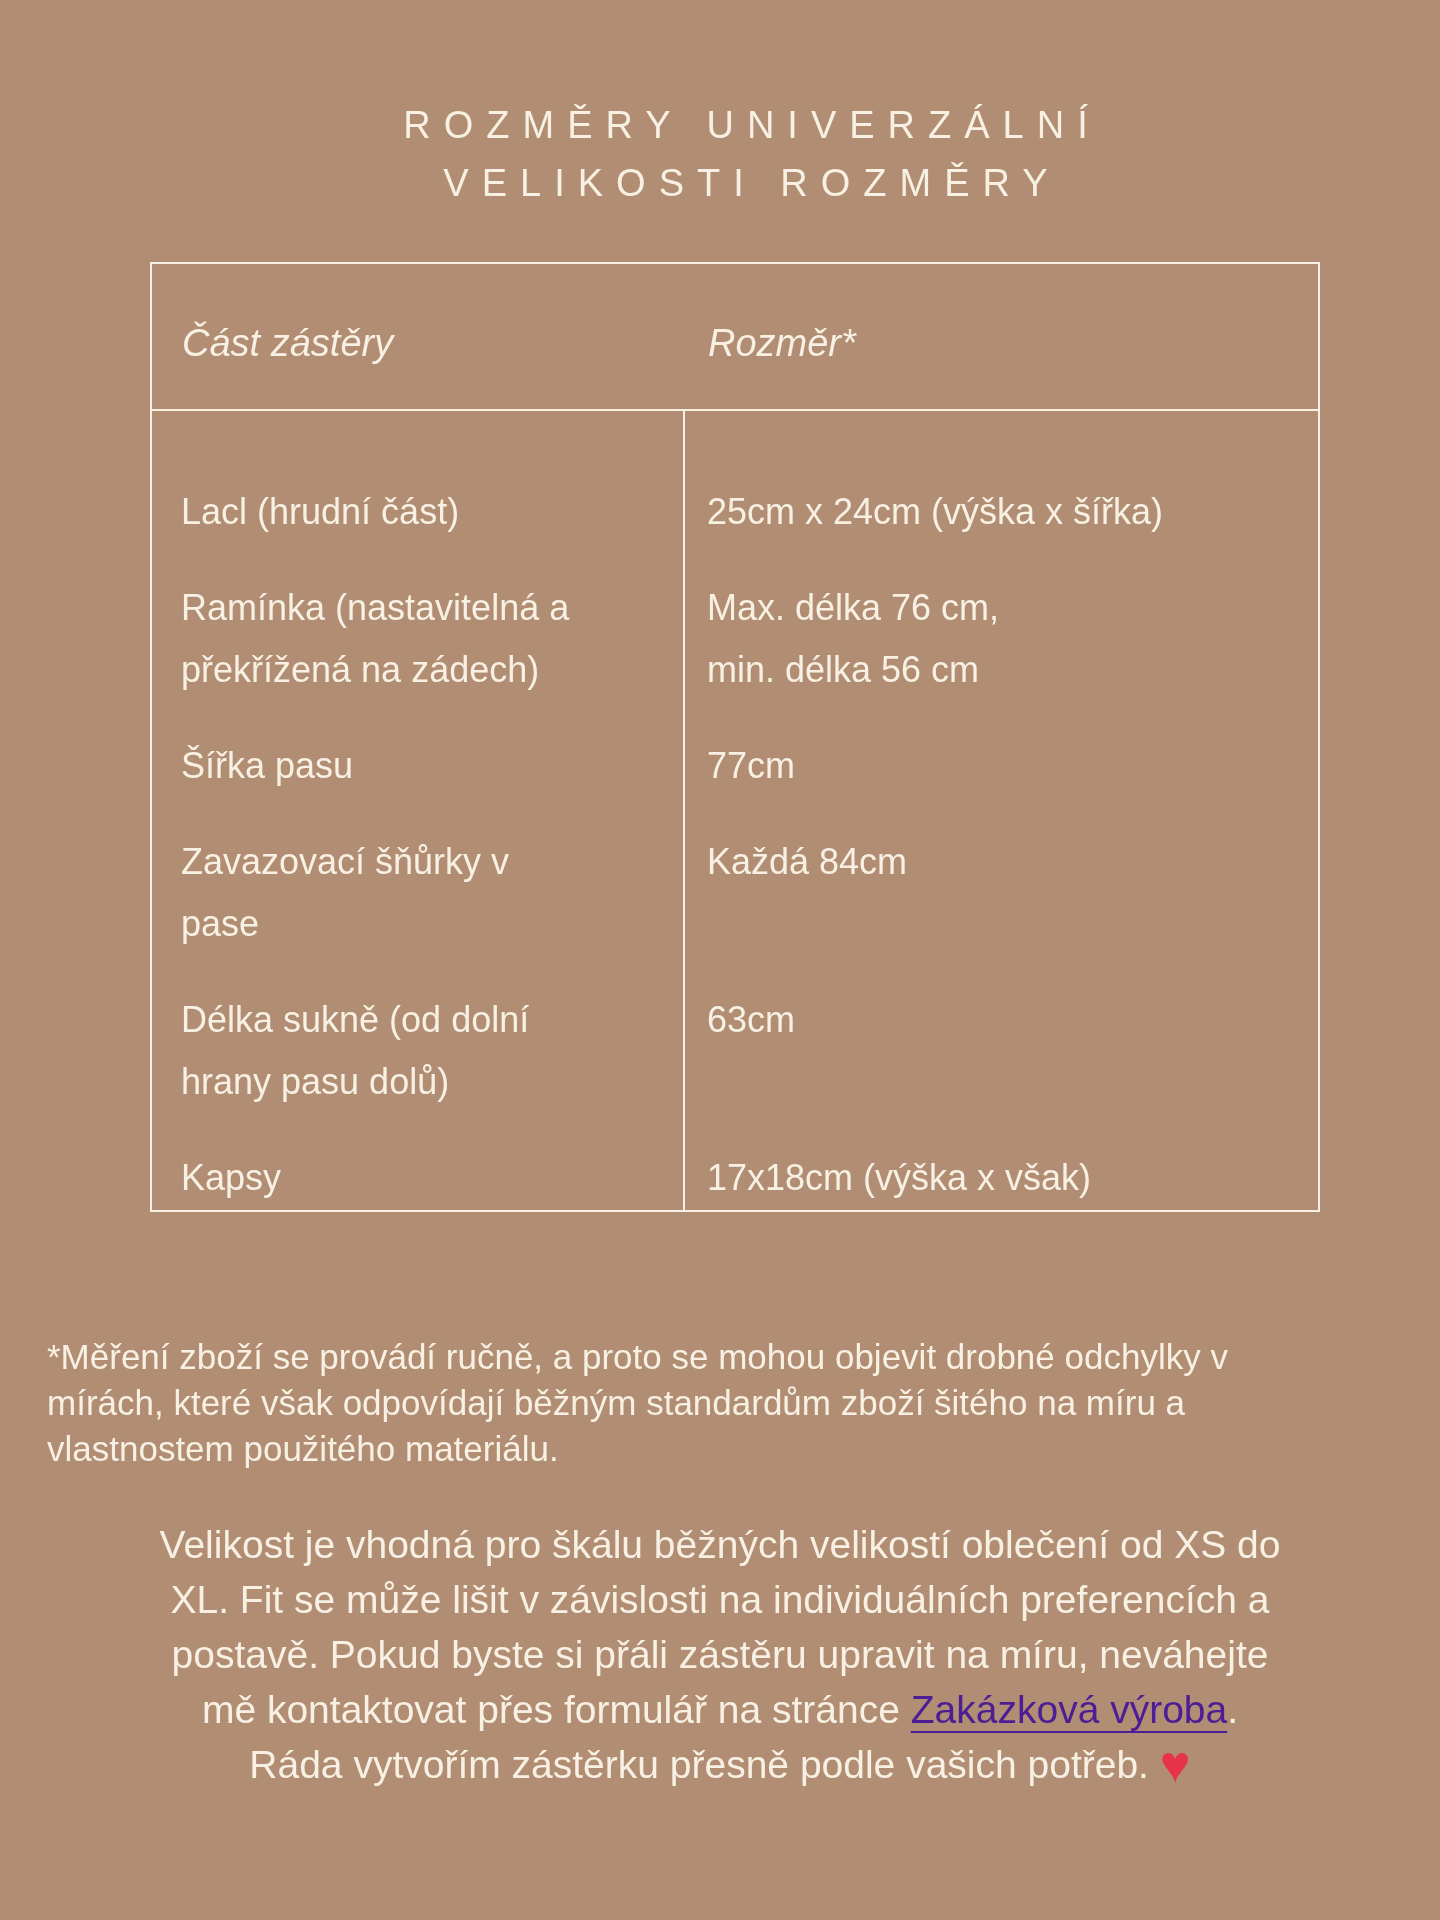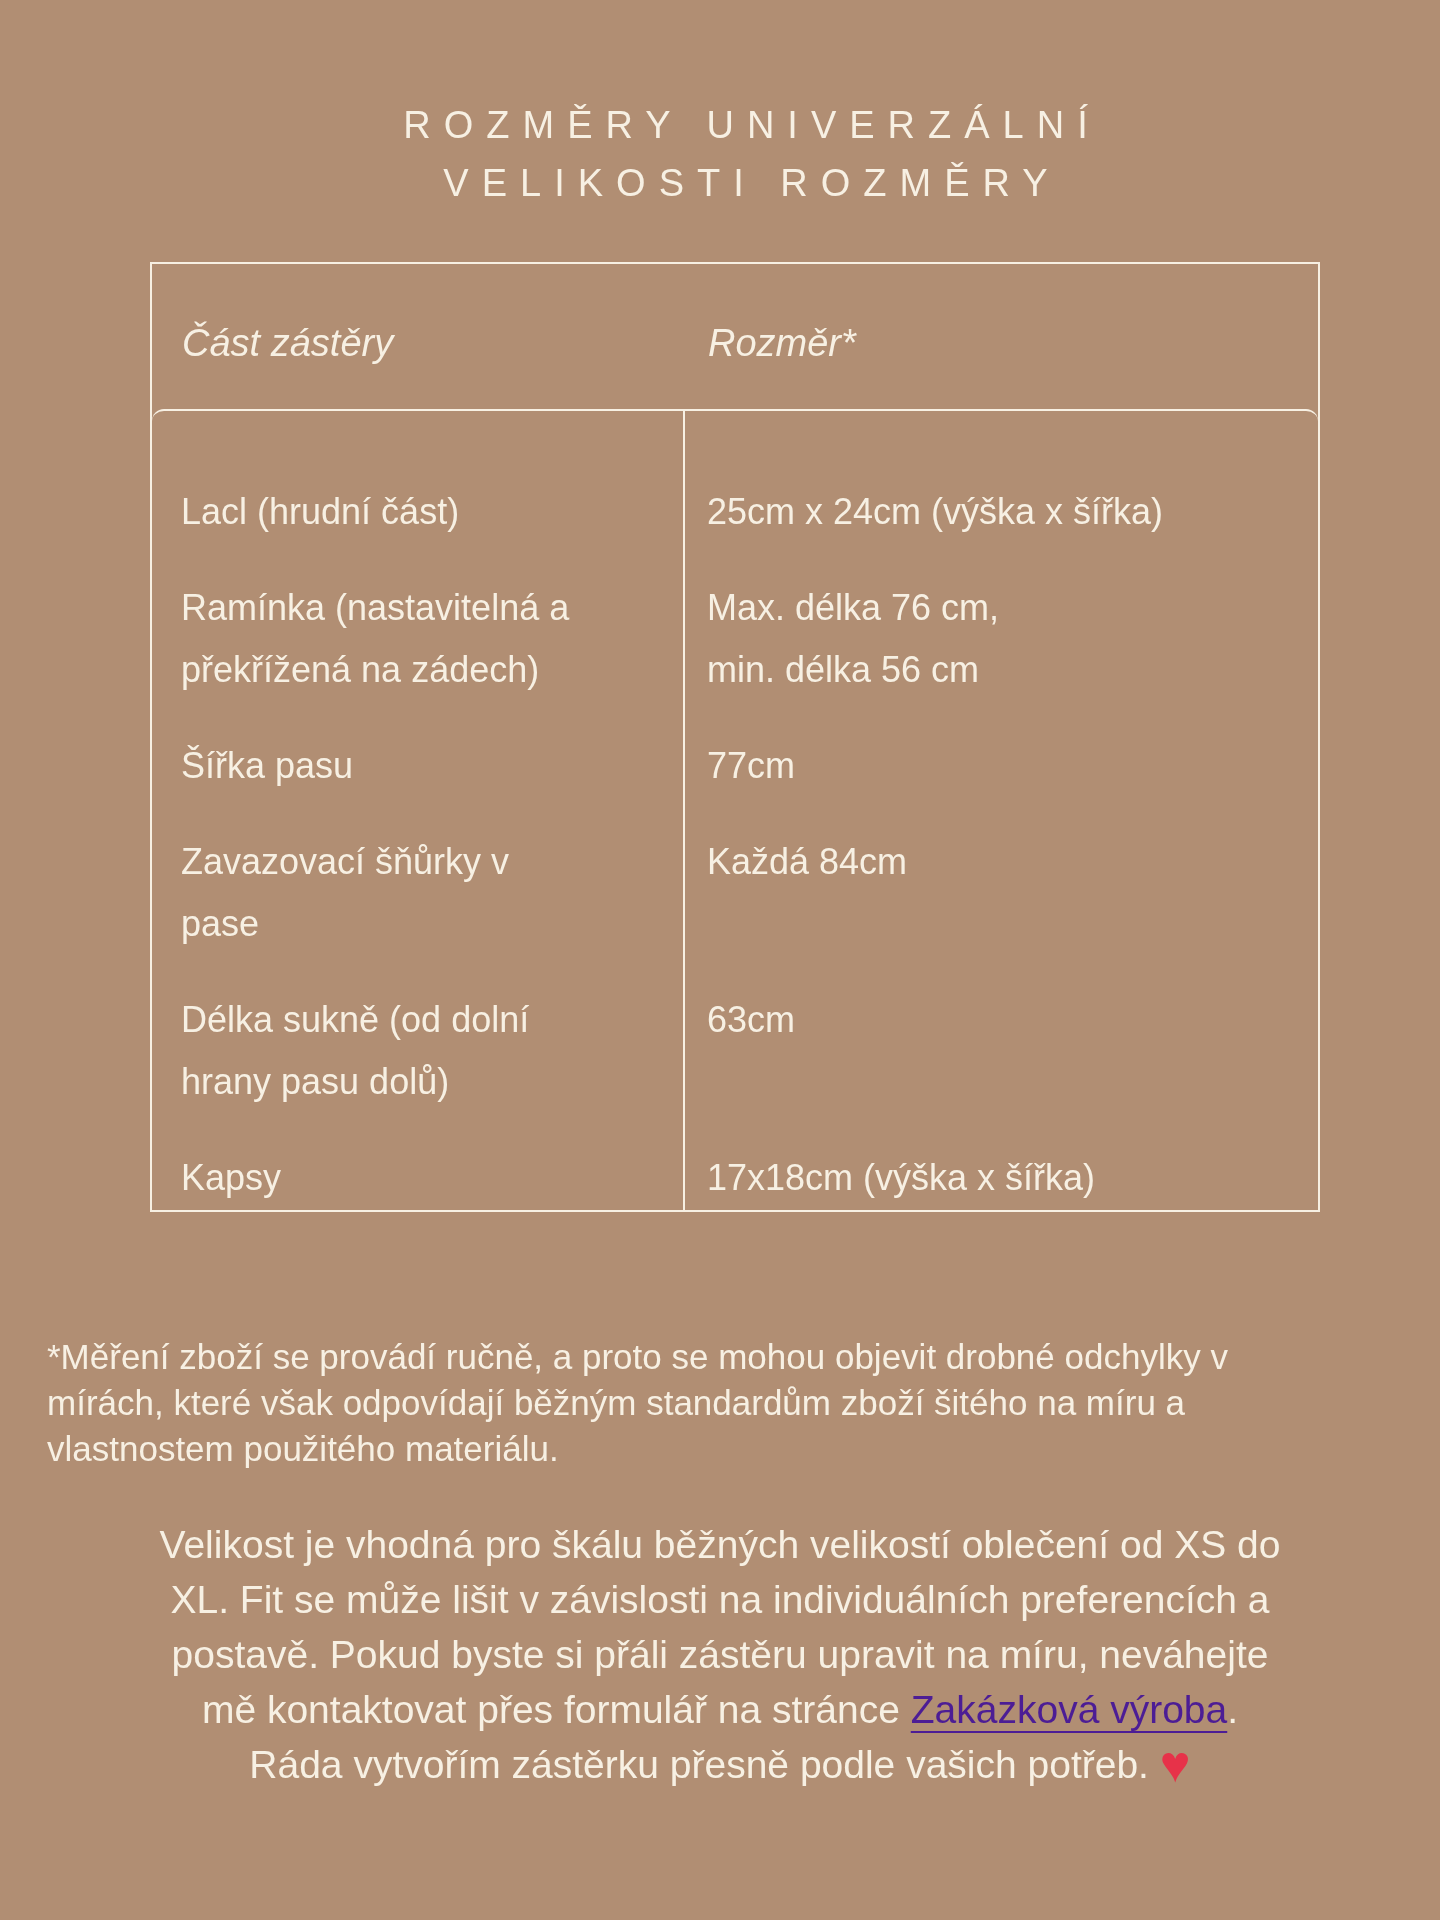--- a/index.html
+++ b/index.html
@@ -36,21 +36,20 @@
     font-style:italic;
     font-size:38px;
   }
   .th-part{width:531px;padding-left:30px;box-sizing:border-box;}
   .th-size{flex:1;padding-left:25px;box-sizing:border-box;}
   .table-body{
     position:absolute;left:0;right:0;top:145px;bottom:0;
     border-top:2px solid #f7f0e3;
     box-sizing:border-box;
     padding-top:70px;
-    border-radius:12px;
   }
   .col-divider{
     position:absolute;left:531px;top:0;bottom:0;
     width:2px;background:#f7f0e3;
   }
   .row{
     display:flex;
     margin-bottom:34px;
     font-size:36px;
     line-height:62px;
@@ -125,21 +124,21 @@
       </div>
 
       <div class="row">
         <div class="cell cell-part">Délka sukně (od dolní
 hrany pasu dolů)</div>
         <div class="cell cell-size">63cm</div>
       </div>
 
       <div class="row">
         <div class="cell cell-part">Kapsy</div>
-        <div class="cell cell-size">17x18cm (výška x šířka)</div>
+        <div class="cell cell-size">17x18cm (výška x však)</div>
       </div>
 
     </div>
   </div>
 
   <p class="footnote">*Měření zboží se provádí ručně, a proto se mohou objevit drobné odchylky v
 mírách, které však odpovídají běžným standardům zboží šitého na míru a
 vlastnostem použitého materiálu.</p>
 
   <p class="paragraph"><span>Velikost je vhodná pro škálu běžných velikostí oblečení od XS do

